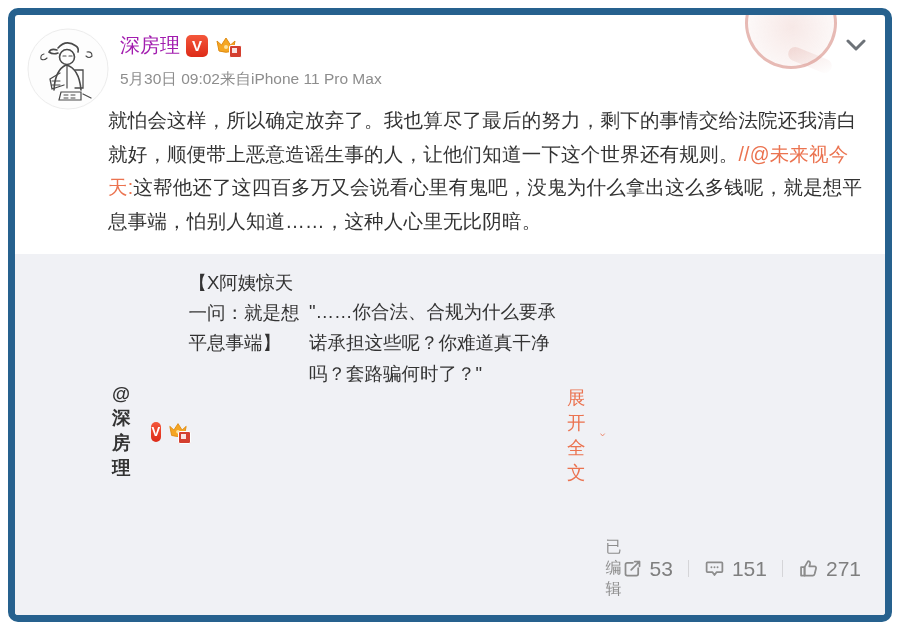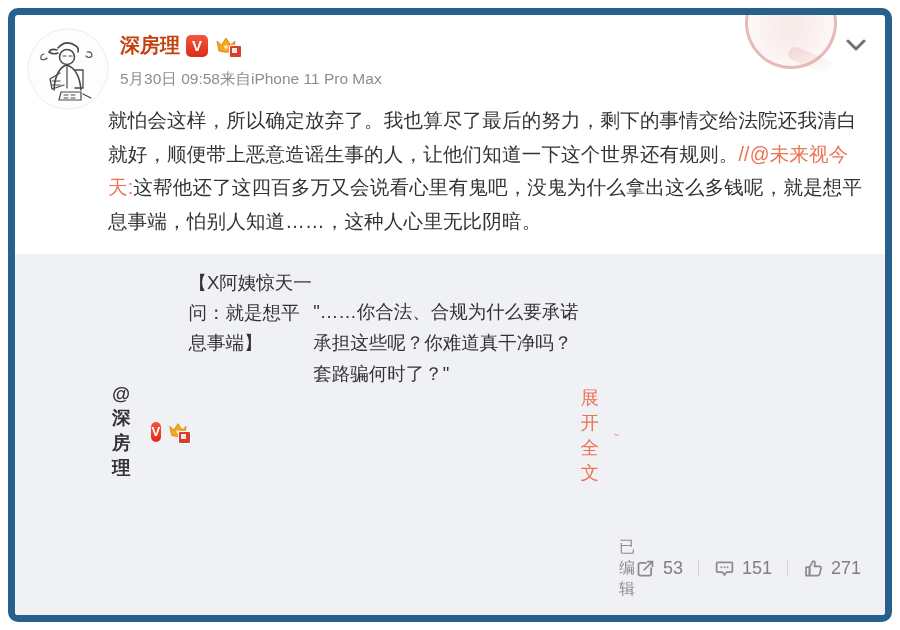--- a/index.html
+++ b/index.html
@@ -57,22 +57,22 @@
     overflow: hidden;
     background: #fdfdfd;
   }
   .name-row {
     position: absolute;
     left: 105px; top: 17px;
     display: flex; align-items: center; gap: 6px;
   }
   .screen-name {
     font-size: 20px;
-    font-weight: bold;
-    color: #c2410c;
+    font-weight: normal;
+    color: #a21caf;
   }
   .v-badge {
     display: inline-flex;
     align-items: center; justify-content: center;
     width: 22px; height: 22px;
     border-radius: 5px;
     background: linear-gradient(180deg, #f4573b, var(--badge-red, #dd2b18));
     color: #ffffff;
     font-size: 15px;
     font-weight: bold;
@@ -156,21 +156,21 @@
     font-size: 16px;
     color: #8d8d8d;
     display: flex; gap: 22px; align-items: center;
   }
   .actions {
     display: flex; align-items: center;
   }
   .action {
     display: flex; align-items: center; gap: 7px;
     color: #7f7f7f;
-    font-size: 18px;
+    font-size: 21px;
     cursor: pointer;
   }
   .action-divider {
     width: 1px; height: 17px;
     background: #d5d5d8;
     margin: 0 15px;
   }
   .icon-svg { display: block; }
 </style>
 </head>
@@ -213,21 +213,21 @@
       <span class="screen-name">深房理</span>
       <span class="v-badge">V</span>
       <span class="crown-wrap">
         <svg class="icon-svg" width="24" height="22" viewBox="0 0 24 22">
           <path d="M3 7 L7.5 11 L12 4 L16.5 11 L21 7 L19 17 Q12 19.5 5 17 Z" fill="#f5a623" stroke="#e08c12" stroke-width="1"></path>
           <circle cx="12" cy="13" r="2" fill="#fce3a0"></circle>
         </svg>
         <span class="crown-sub"></span>
       </span>
     </div>
-    <div class="date-row">5月30日 09:58来自iPhone 11 Pro Max</div>
+    <div class="date-row">5月30日 09:02来自iPhone 11 Pro Max</div>
   </div>
 
   <div class="post-text">
     <span>就怕会这样，所以确定放弃了。我也算尽了最后的努力，剩下的事情交给法院还我清白就好，顺便带上恶意造谣生事的人，让他们知道一下这个世界还有规则。</span><span class="mention-link">//@未来视今天:</span><span>这帮他还了这四百多万又会说看心里有鬼吧，没鬼为什么拿出这么多钱呢，就是想平息事端，怕别人知道……，这种人心里无比阴暗。</span>
   </div>
 
   <div class="quote">
     <div class="quote-author-row">
       <span class="quote-author">@深房理</span>
       <span class="v-badge small">V</span>

